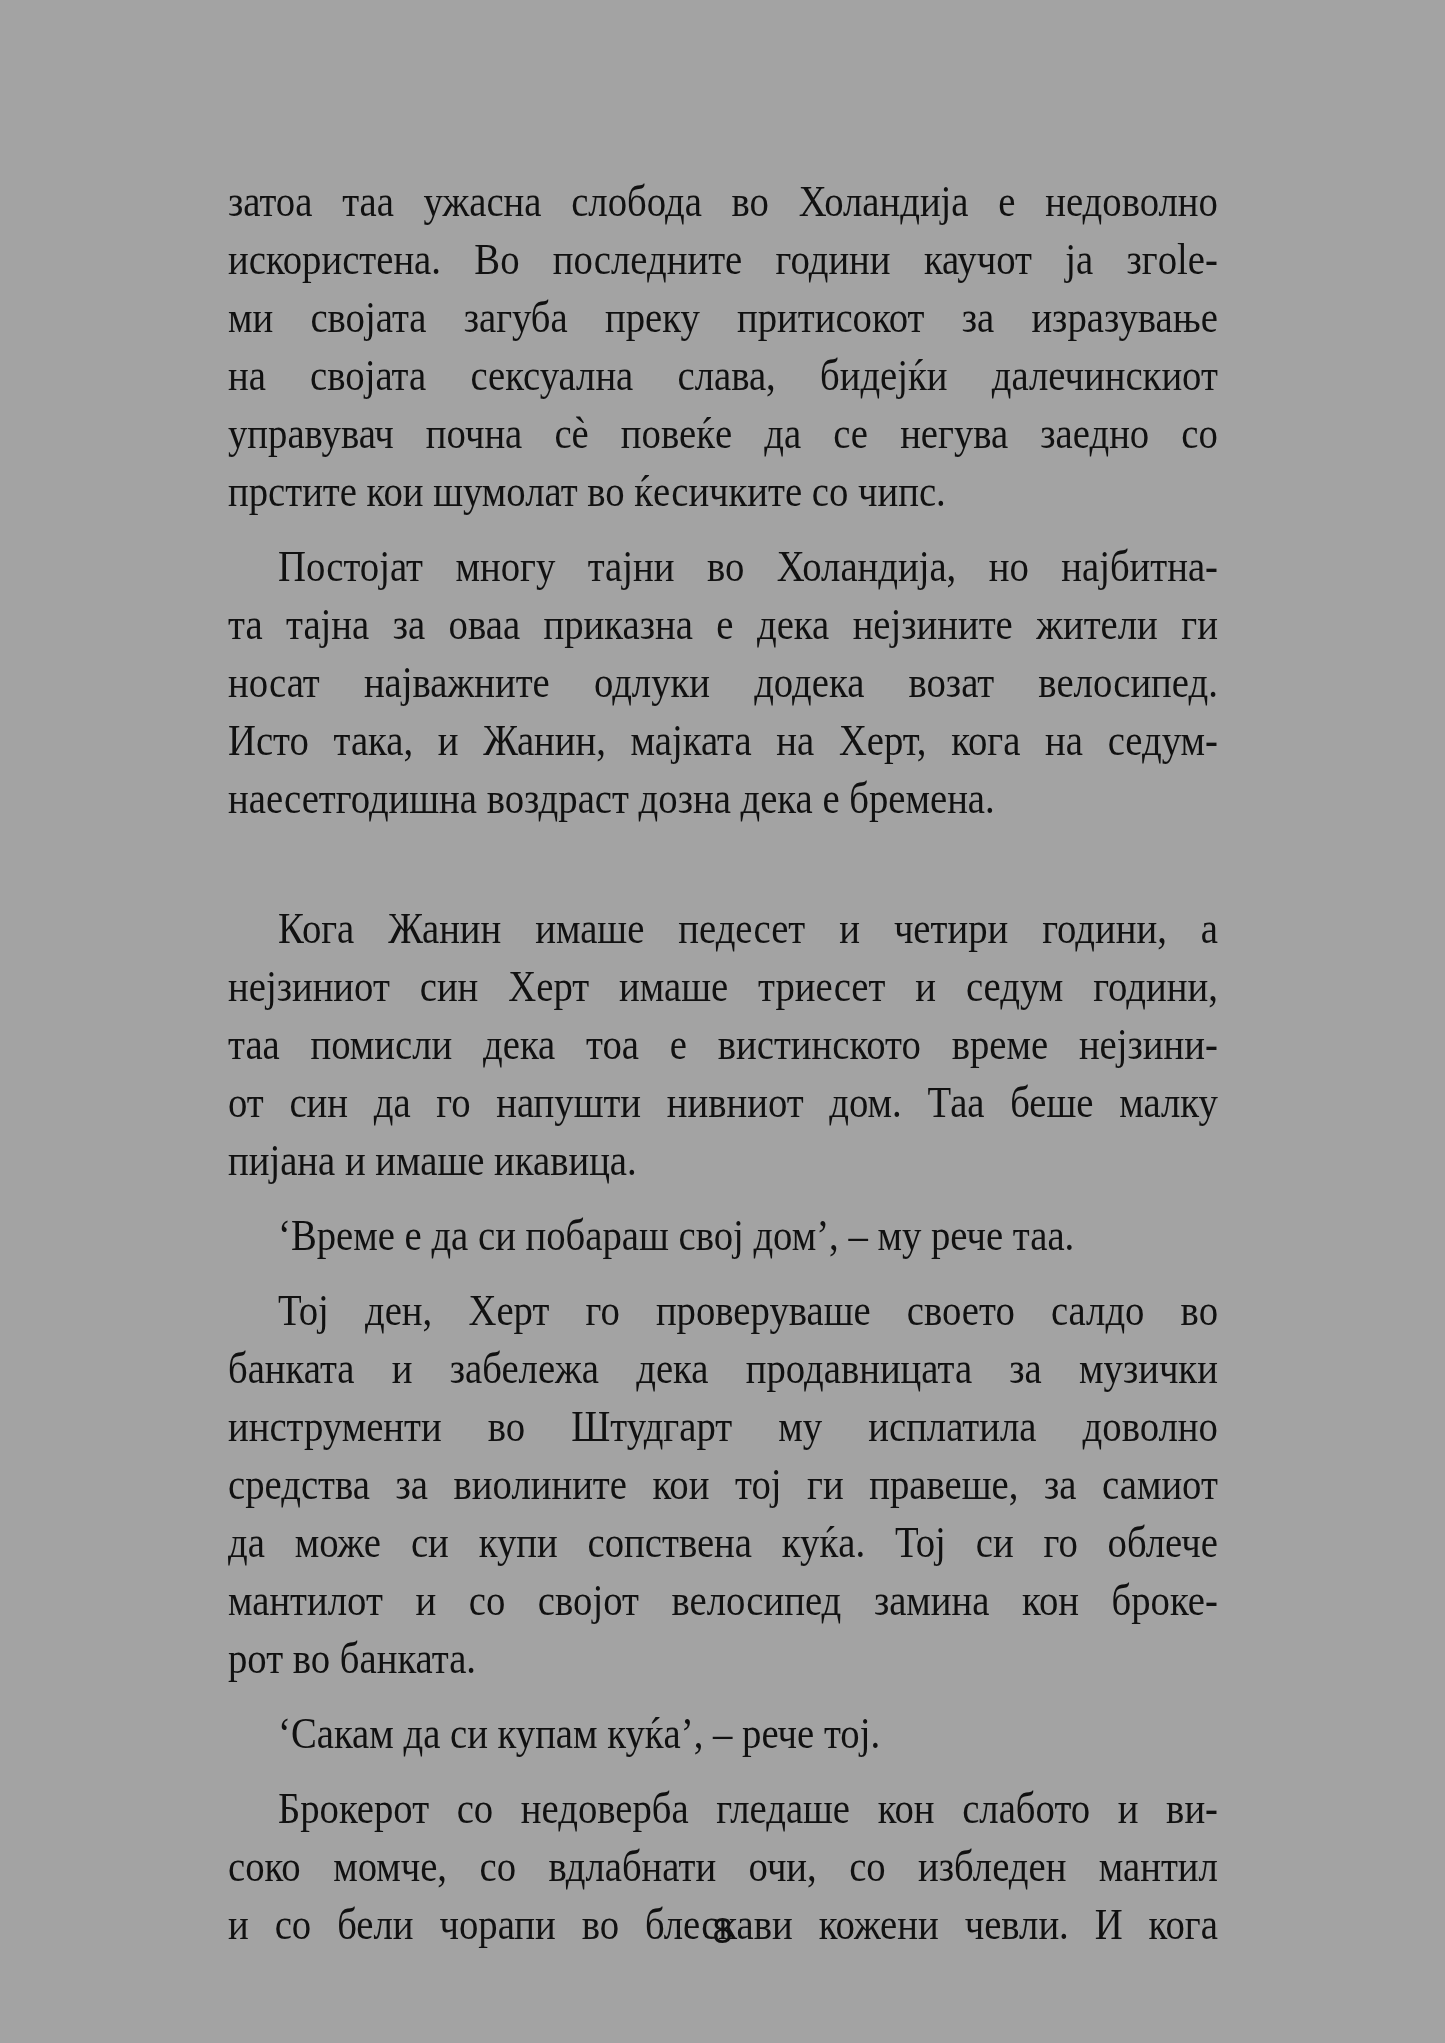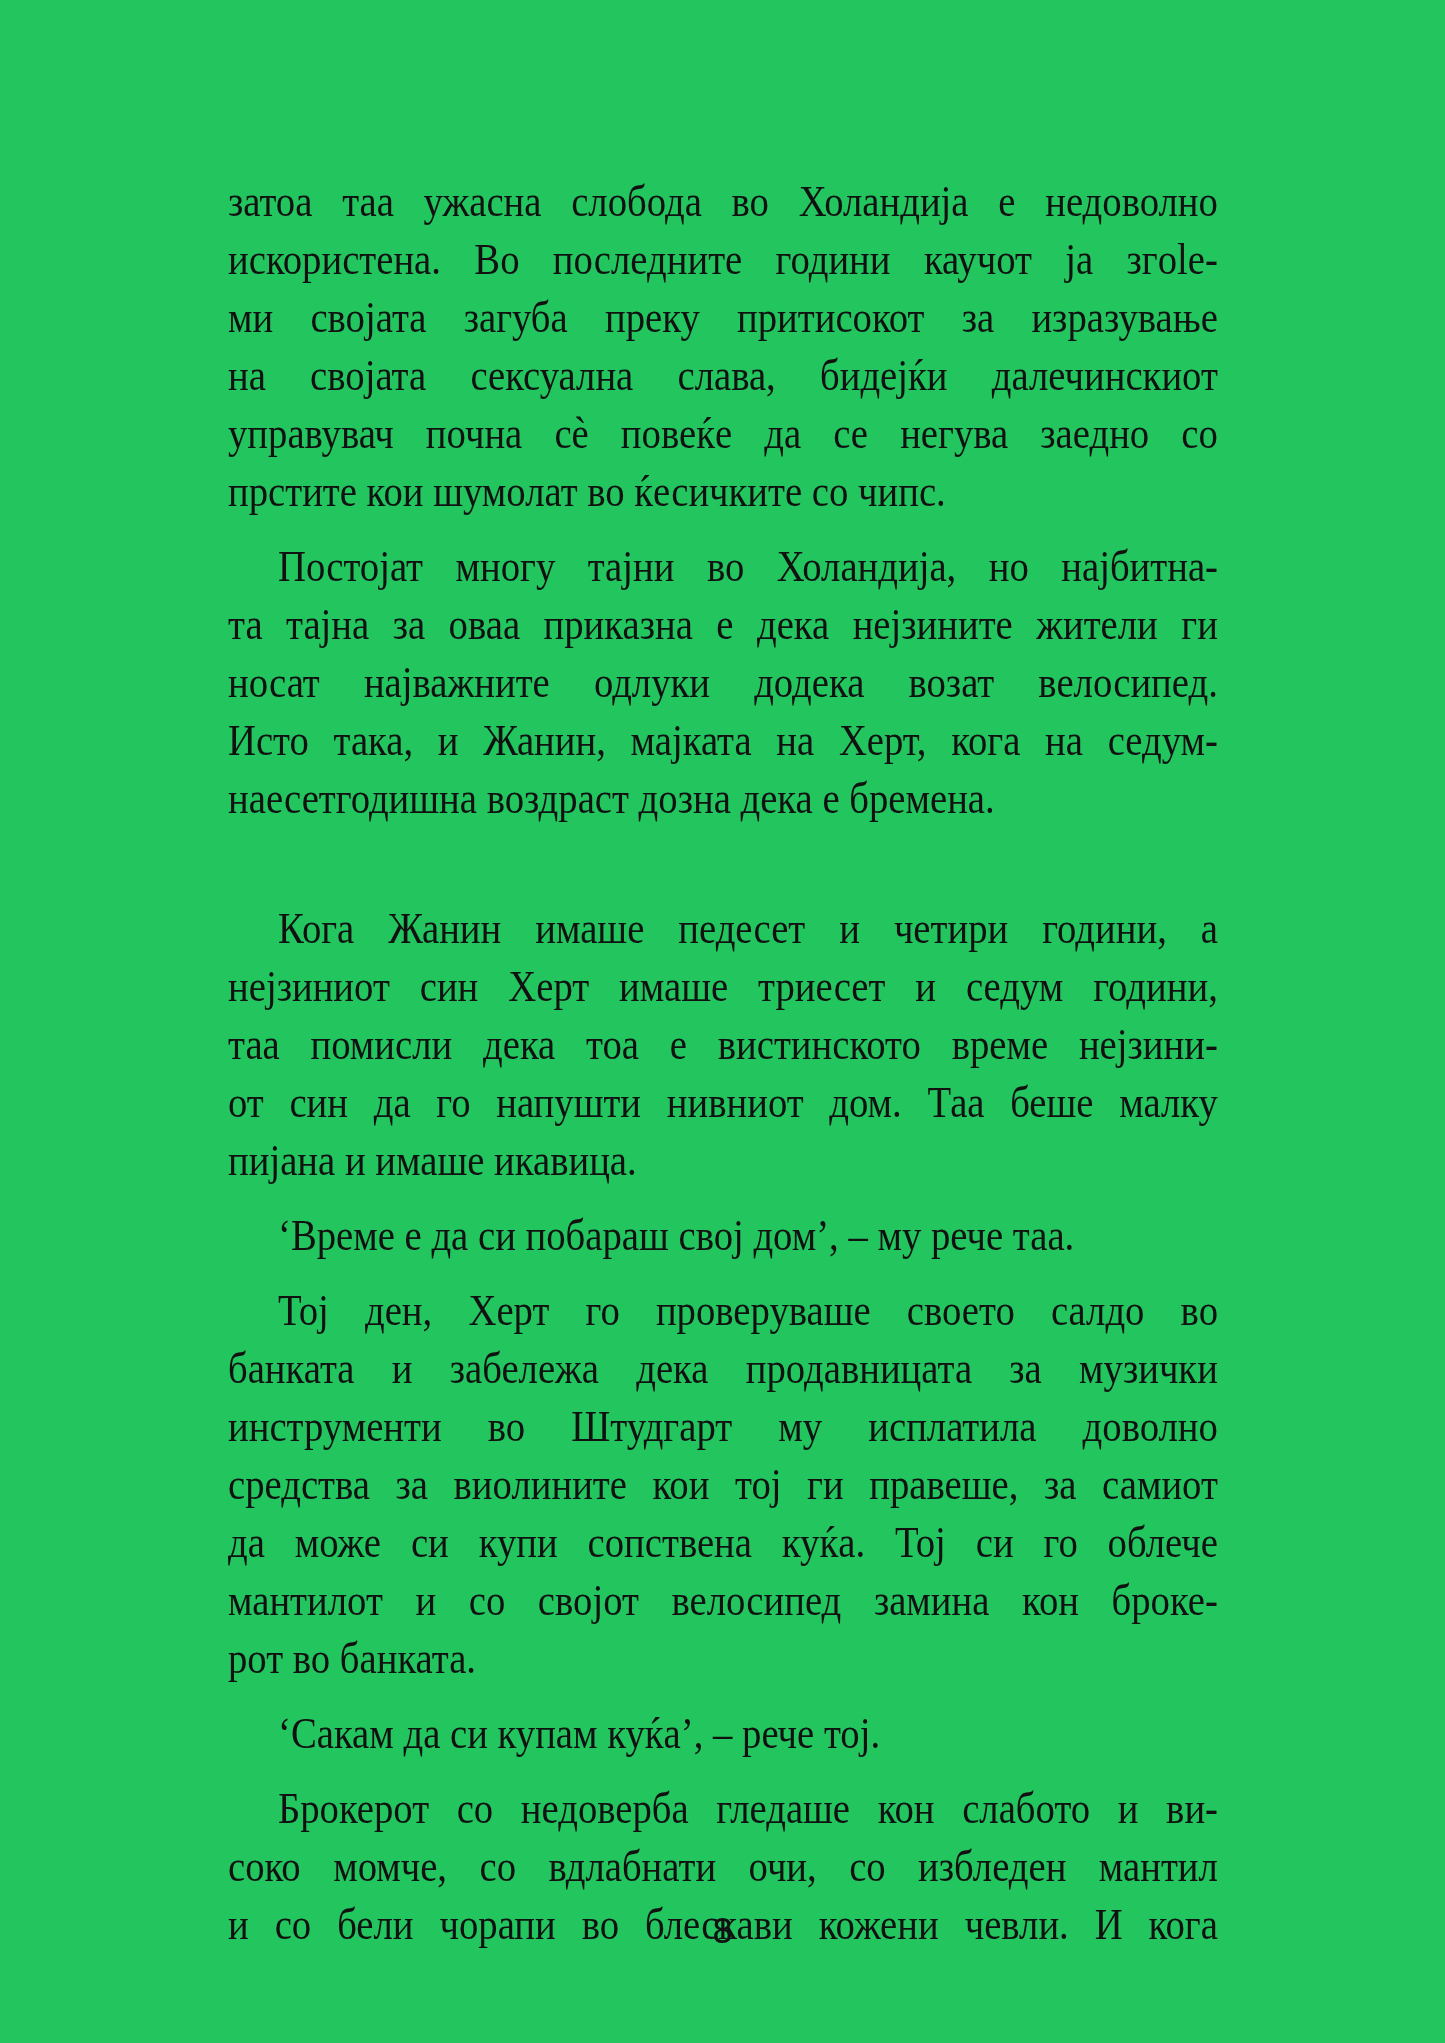--- a/index.html
+++ b/index.html
@@ -1,17 +1,17 @@
 <!DOCTYPE html>
 <html><head>
 <meta charset="utf-8">
 <style>
   html, body { margin: 0; padding: 0; background: #ffffff; }
   body { width: 1445px; height: 2043px; position: relative; overflow: hidden; }
-  .page { position: absolute; left: 0; top: 0; width: 1445px; height: 2043px; background: #22c55e; }
+  .page { position: absolute; left: 0; top: 0; width: 1445px; height: 2043px; background: #a3a3a3; }
   .line {
     position: absolute;
     left: 228px;
     width: 990px;
     height: 58px;
     font-family: "Liberation Serif", "DejaVu Serif", serif;
     font-size: 45px;
     line-height: 58px;
     color: #111111;
     white-space: nowrap;

